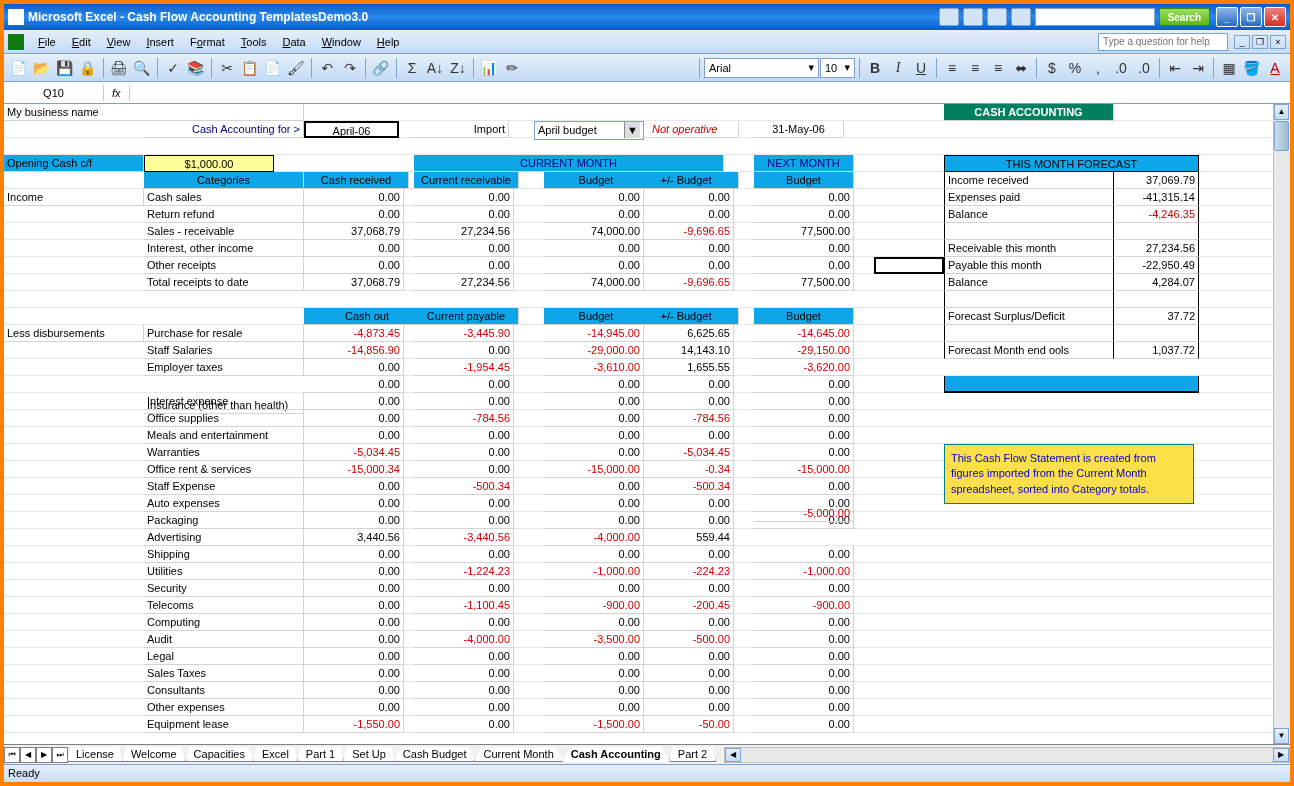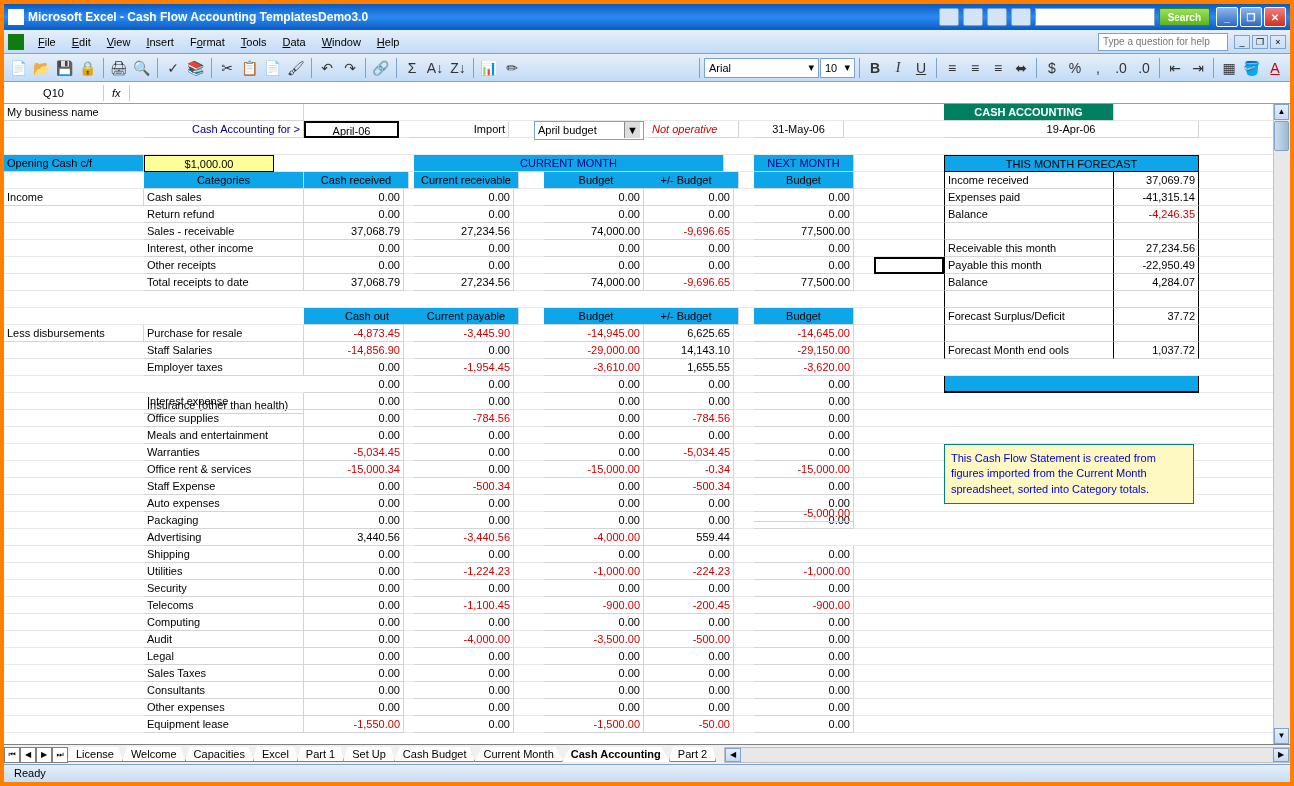--- a/index.html
+++ b/index.html
@@ -47,22 +47,22 @@
 .box-border { border: 1px solid #000; text-align: center; }
 .scrollbar-v { position: absolute; right: 0; top: 0; bottom: 0; width: 17px; background: #e8e8e8; border-left: 1px solid #c0c0c0; }
 .scrollbar-v .thumb { position: absolute; top: 17px; width: 15px; height: 30px; background: linear-gradient(to right, #cde, #9bc); border: 1px solid #7da2ce; border-radius: 2px; }
 .scrollbar-v .arrow { width: 15px; height: 16px; background: linear-gradient(to bottom, #e6eff9, #c3dbf7); border: 1px solid #7da2ce; text-align: center; font-size: 8px; line-height: 14px; position: absolute; }
 .tabs-bar { height: 20px; display: flex; align-items: center; background: #f0f0f0; border-top: 1px solid #808080; }
 .tabs-bar .nav-btn { width: 16px; height: 16px; border: 1px solid #808080; background: #fff; text-align: center; font-size: 8px; line-height: 14px; }
 .tab { padding: 1px 8px; border: 1px solid #808080; border-top: none; background: #fff; font-size: 11px; position: relative; margin-left: -1px; clip-path: polygon(8% 0, 92% 0, 100% 100%, 0 100%); }
 .tab.active { background: #fff; font-weight: bold; z-index: 2; border-bottom: 1px solid #fff; }
 .tabs-bar .hscroll { flex: 1; height: 16px; background: #e8e8e8; border: 1px solid #c0c0c0; margin-left: 8px; position: relative; }
 .tabs-bar .hscroll .arrow { width: 16px; height: 14px; background: linear-gradient(to bottom, #e6eff9, #c3dbf7); border: 1px solid #7da2ce; text-align: center; font-size: 8px; line-height: 12px; position: absolute; }
-.status-bar { height: 20px; background: linear-gradient(to bottom, #e6eff9, #c3dbf7); padding: 2px 10px; font-size: 11px; border-top: 1px solid #7da2ce; }
-.note-box { position: absolute; background: #fef9c3; border: 1px solid #008080; padding: 6px; font-size: 11px; color: #0000cc; line-height: 1.4; }
+.status-bar { height: 20px; background: linear-gradient(to bottom, #e6eff9, #c3dbf7); padding: 2px 4px; font-size: 11px; border-top: 1px solid #7da2ce; }
+.note-box { position: absolute; background: #fde047; border: 1px solid #008080; padding: 6px; font-size: 11px; color: #0000cc; line-height: 1.4; }
 </style>
 </head>
 <body>
 
 <div class="titlebar">
   <div class="icon"></div>
   <div class="title">Microsoft Excel - Cash Flow Accounting TemplatesDemo3.0</div>
   <div class="search-area">
     <div class="mini"></div>
     <div class="mini"></div>
@@ -167,21 +167,20 @@
 <div class="sheet-area">
   <div class="grid" id="grid">
       <div class="cell bold" style="left: 0px; top: 0px; width: 300px;">My business name</div>
       <div class="cell hdr-title center" style="left: 940px; top: 0px; width: 170px;">CASH ACCOUNTING</div>
       <div class="cell bold" style="left: 140px; top: 17px; width: 160px; color: rgb(0, 0, 128); text-align: right;">Cash Accounting for &gt;</div>
       <div class="cell bold center period-box" style="left: 300px; top: 17px; width: 95px;">April-06</div>
       <div class="cell bold" style="left: 405px; top: 17px; width: 100px; text-align: right;">Import</div>
       <div class="cell combo" style="left: 530px; top: 17px; width: 110px; height: 19px;"><span>April budget</span><span style="float:right;background:#ddd;border-left:1px solid #888;padding:0 2px">▼</span></div>
       <div class="cell red" style="left: 645px; top: 17px; width: 90px; font-style: italic;">Not operative</div>
       <div class="cell center" style="left: 750px; top: 17px; width: 90px;">31-May-06</div>
-      <div class="cell center" style="left: 940px; top: 17px; width: 255px;">19-Apr-06</div>
       <div class="cell hdr-cyan" style="left: 0px; top: 51px; width: 140px;">Opening Cash c/f</div>
       <div class="cell hdr-yellow center box-border" style="left: 140px; top: 51px; width: 130px;">$1,000.00</div>
       <div class="cell bold center hdr-cyan" style="left: 410px; top: 51px; width: 310px; color: rgb(0, 0, 128);">CURRENT MONTH</div>
       <div class="cell bold center hdr-cyan" style="left: 750px; top: 51px; width: 100px; color: rgb(0, 0, 128);">NEXT MONTH</div>
       <div class="cell hdr-cyan box-border" style="left: 940px; top: 51px; width: 255px;">THIS MONTH FORECAST</div>
       <div class="cell center hdr-cyan" style="left: 140px; top: 68px; width: 160px;">Categories</div>
       <div class="cell center hdr-cyan" style="left: 300px; top: 68px; width: 105px;">Cash received</div>
       <div class="cell center hdr-cyan" style="left: 410px; top: 68px; width: 105px;">Current receivable</div>
       <div class="cell center hdr-cyan" style="left: 540px; top: 68px; width: 105px;">Budget</div>
       <div class="cell center hdr-cyan" style="left: 630px; top: 68px; width: 105px;">+/- Budget</div>

